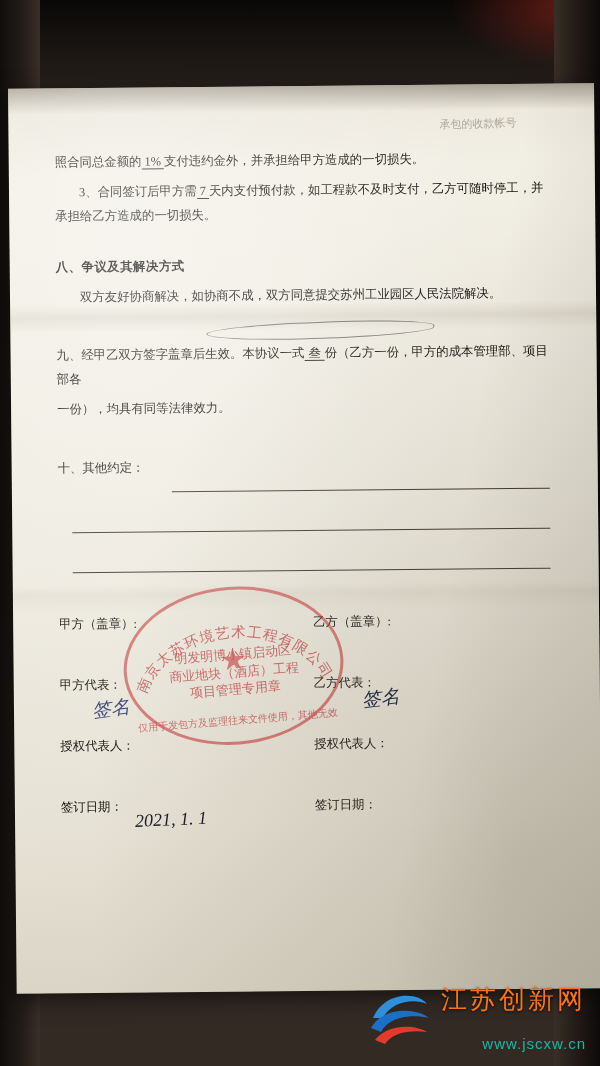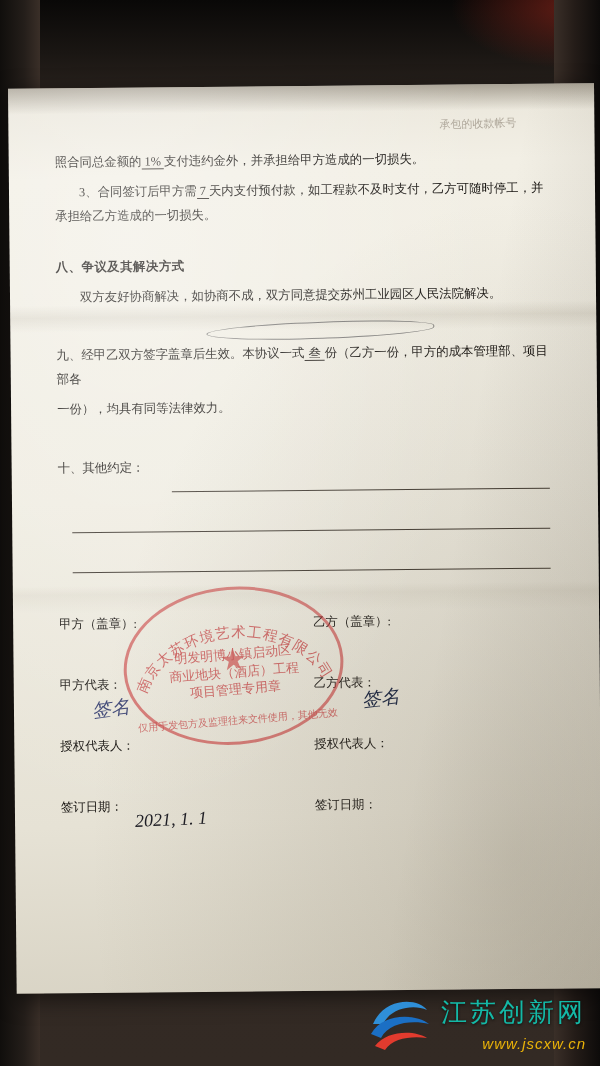--- a/index.html
+++ b/index.html
@@ -257,33 +257,32 @@
   .logo-mark {
     width: 66px; height: 58px;
     position: relative;
   }
   .logo-text-wrap {
     display: flex;
     flex-direction: column;
     align-items: flex-end;
   }
   .logo-cn {
-    color: #14b8a6;
+    color: #f97316;
     font-size: 26px;
     letter-spacing: 3px;
     font-family: "Liberation Serif", serif;
     text-shadow: 0 1px 3px rgba(0,0,0,.7);
   }
   .logo-url {
-    color: #eab308;
+    color: #14b8a6;
     font-size: 15px;
     letter-spacing: 1px;
     font-family: "Liberation Sans", sans-serif;
-    margin-top: 5px;
-    font-style: italic;
+    margin-top: 18px;
   }
 </style>
 </head>
 <body>
 
 <div class="photo">
   <div class="bg-dark"></div>
   <div class="bg-top-dark"></div>
   <div class="bg-top-red"></div>
   <div class="bg-strip-left"></div>

